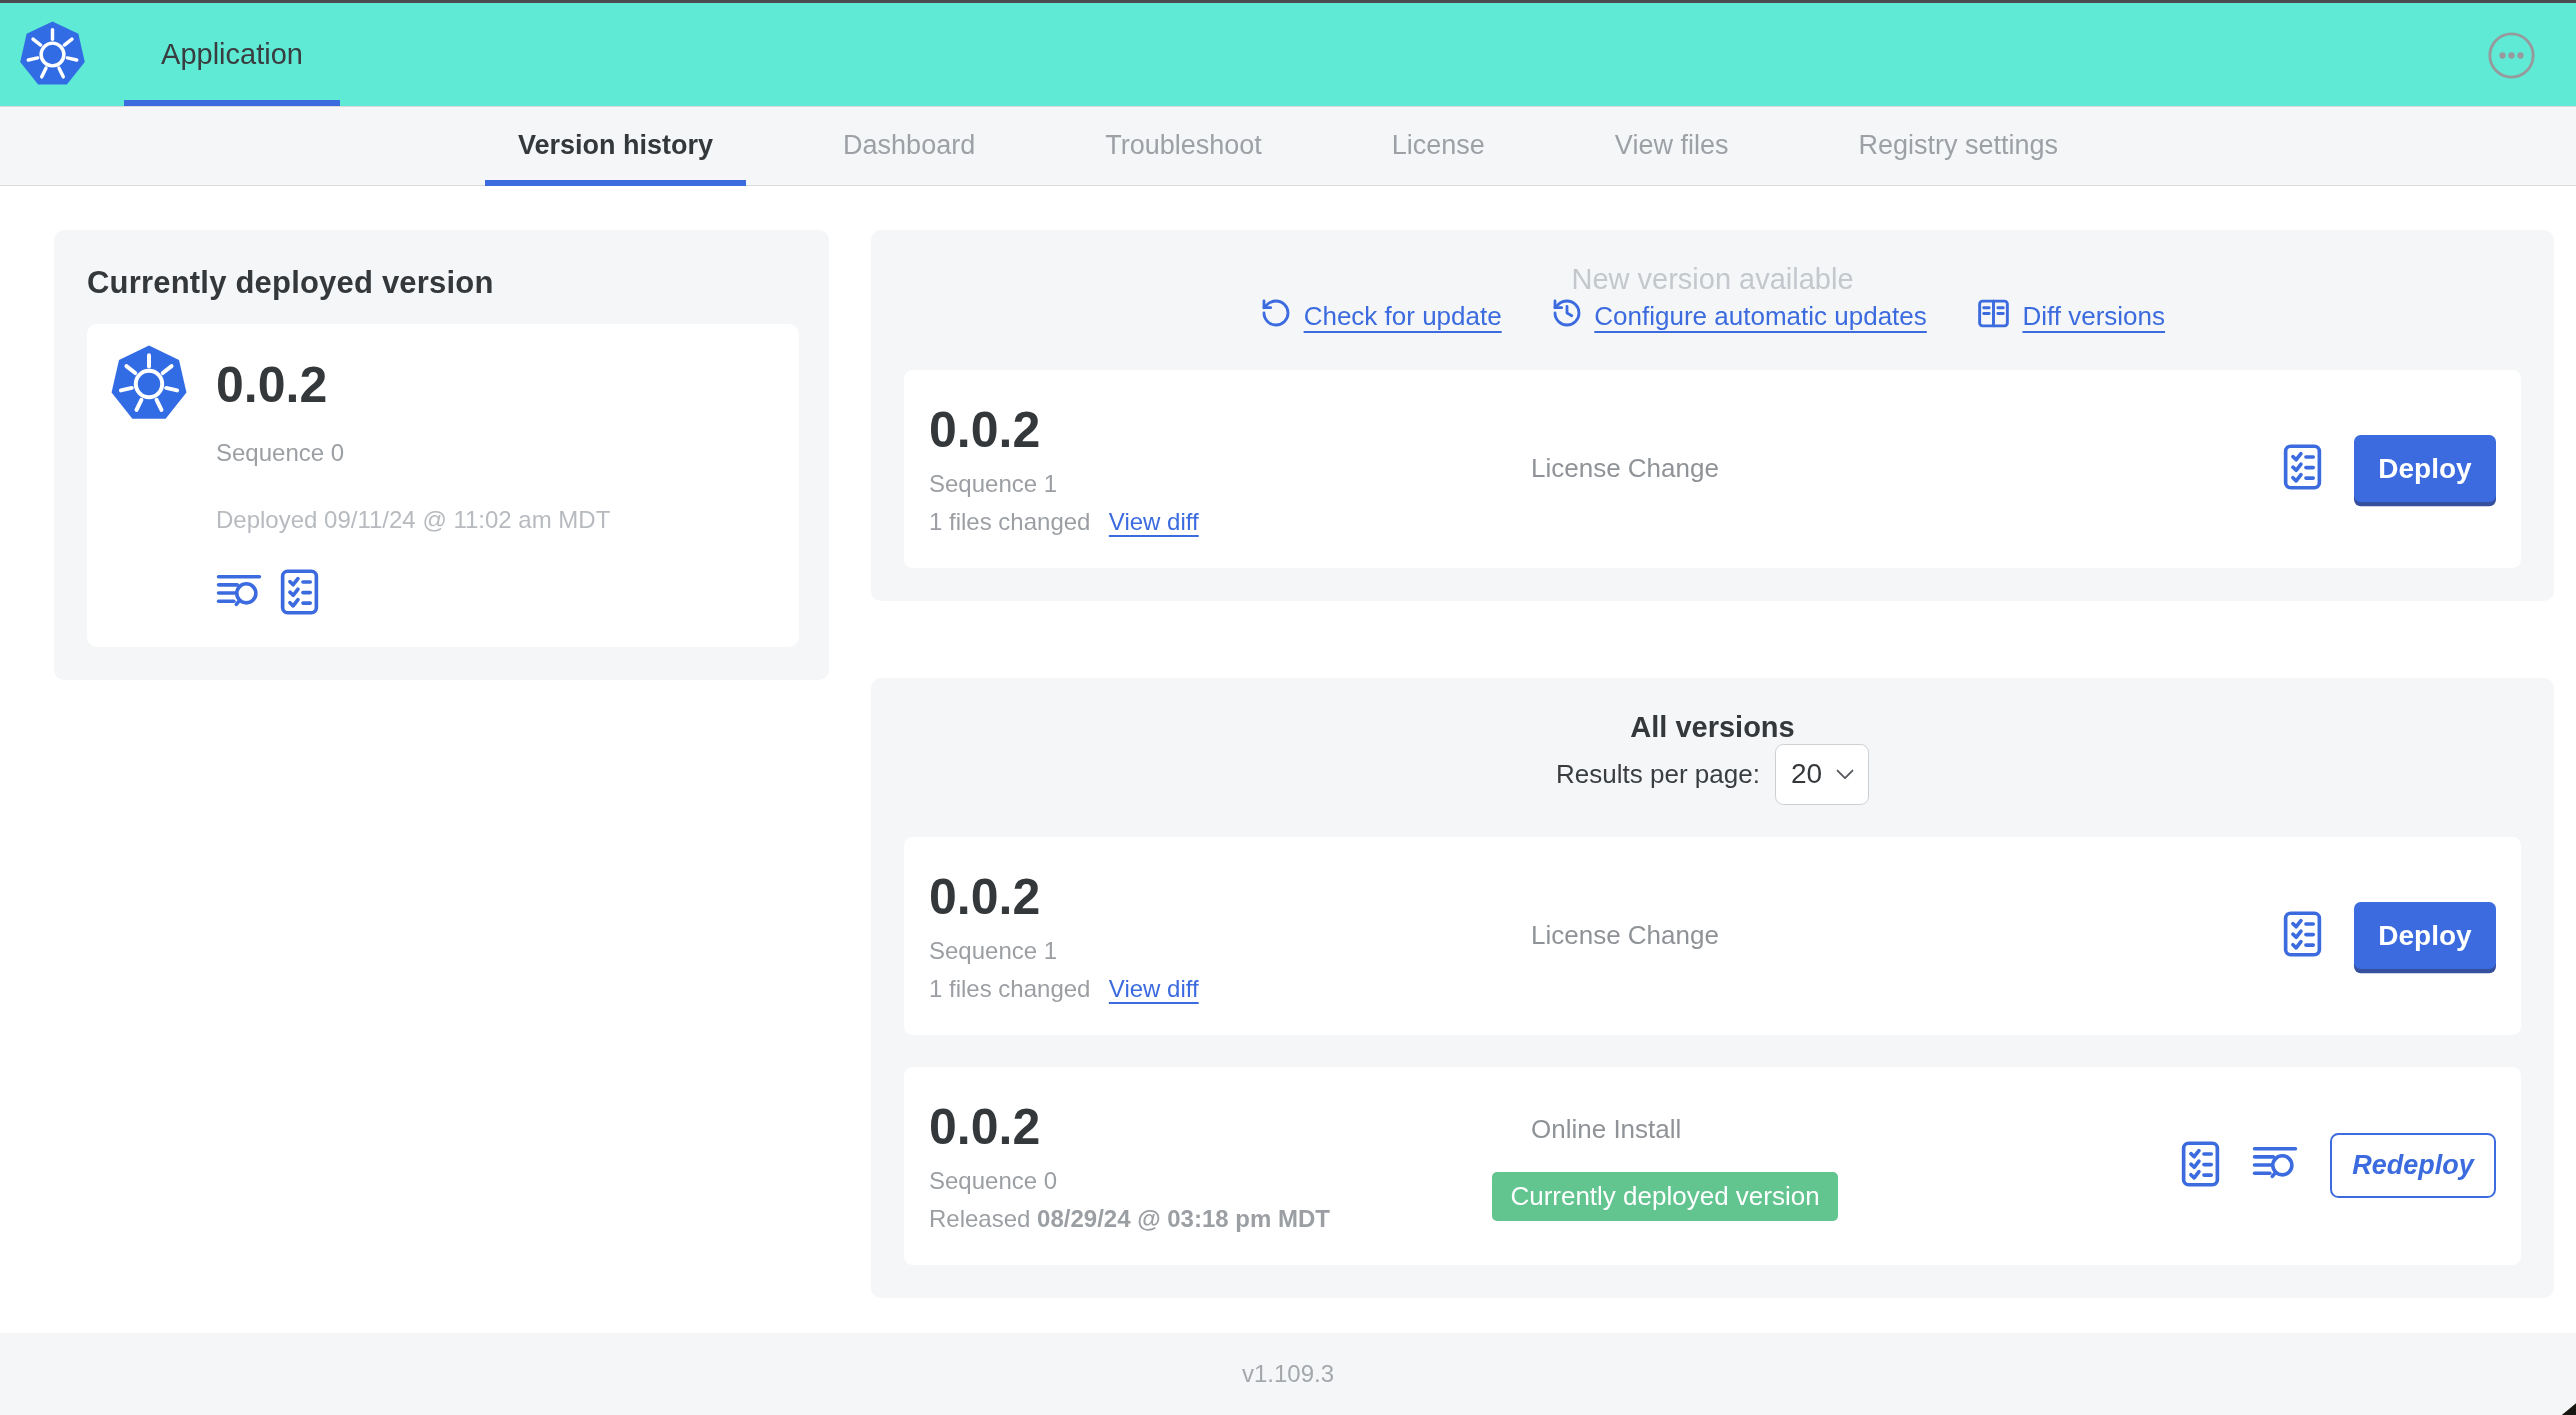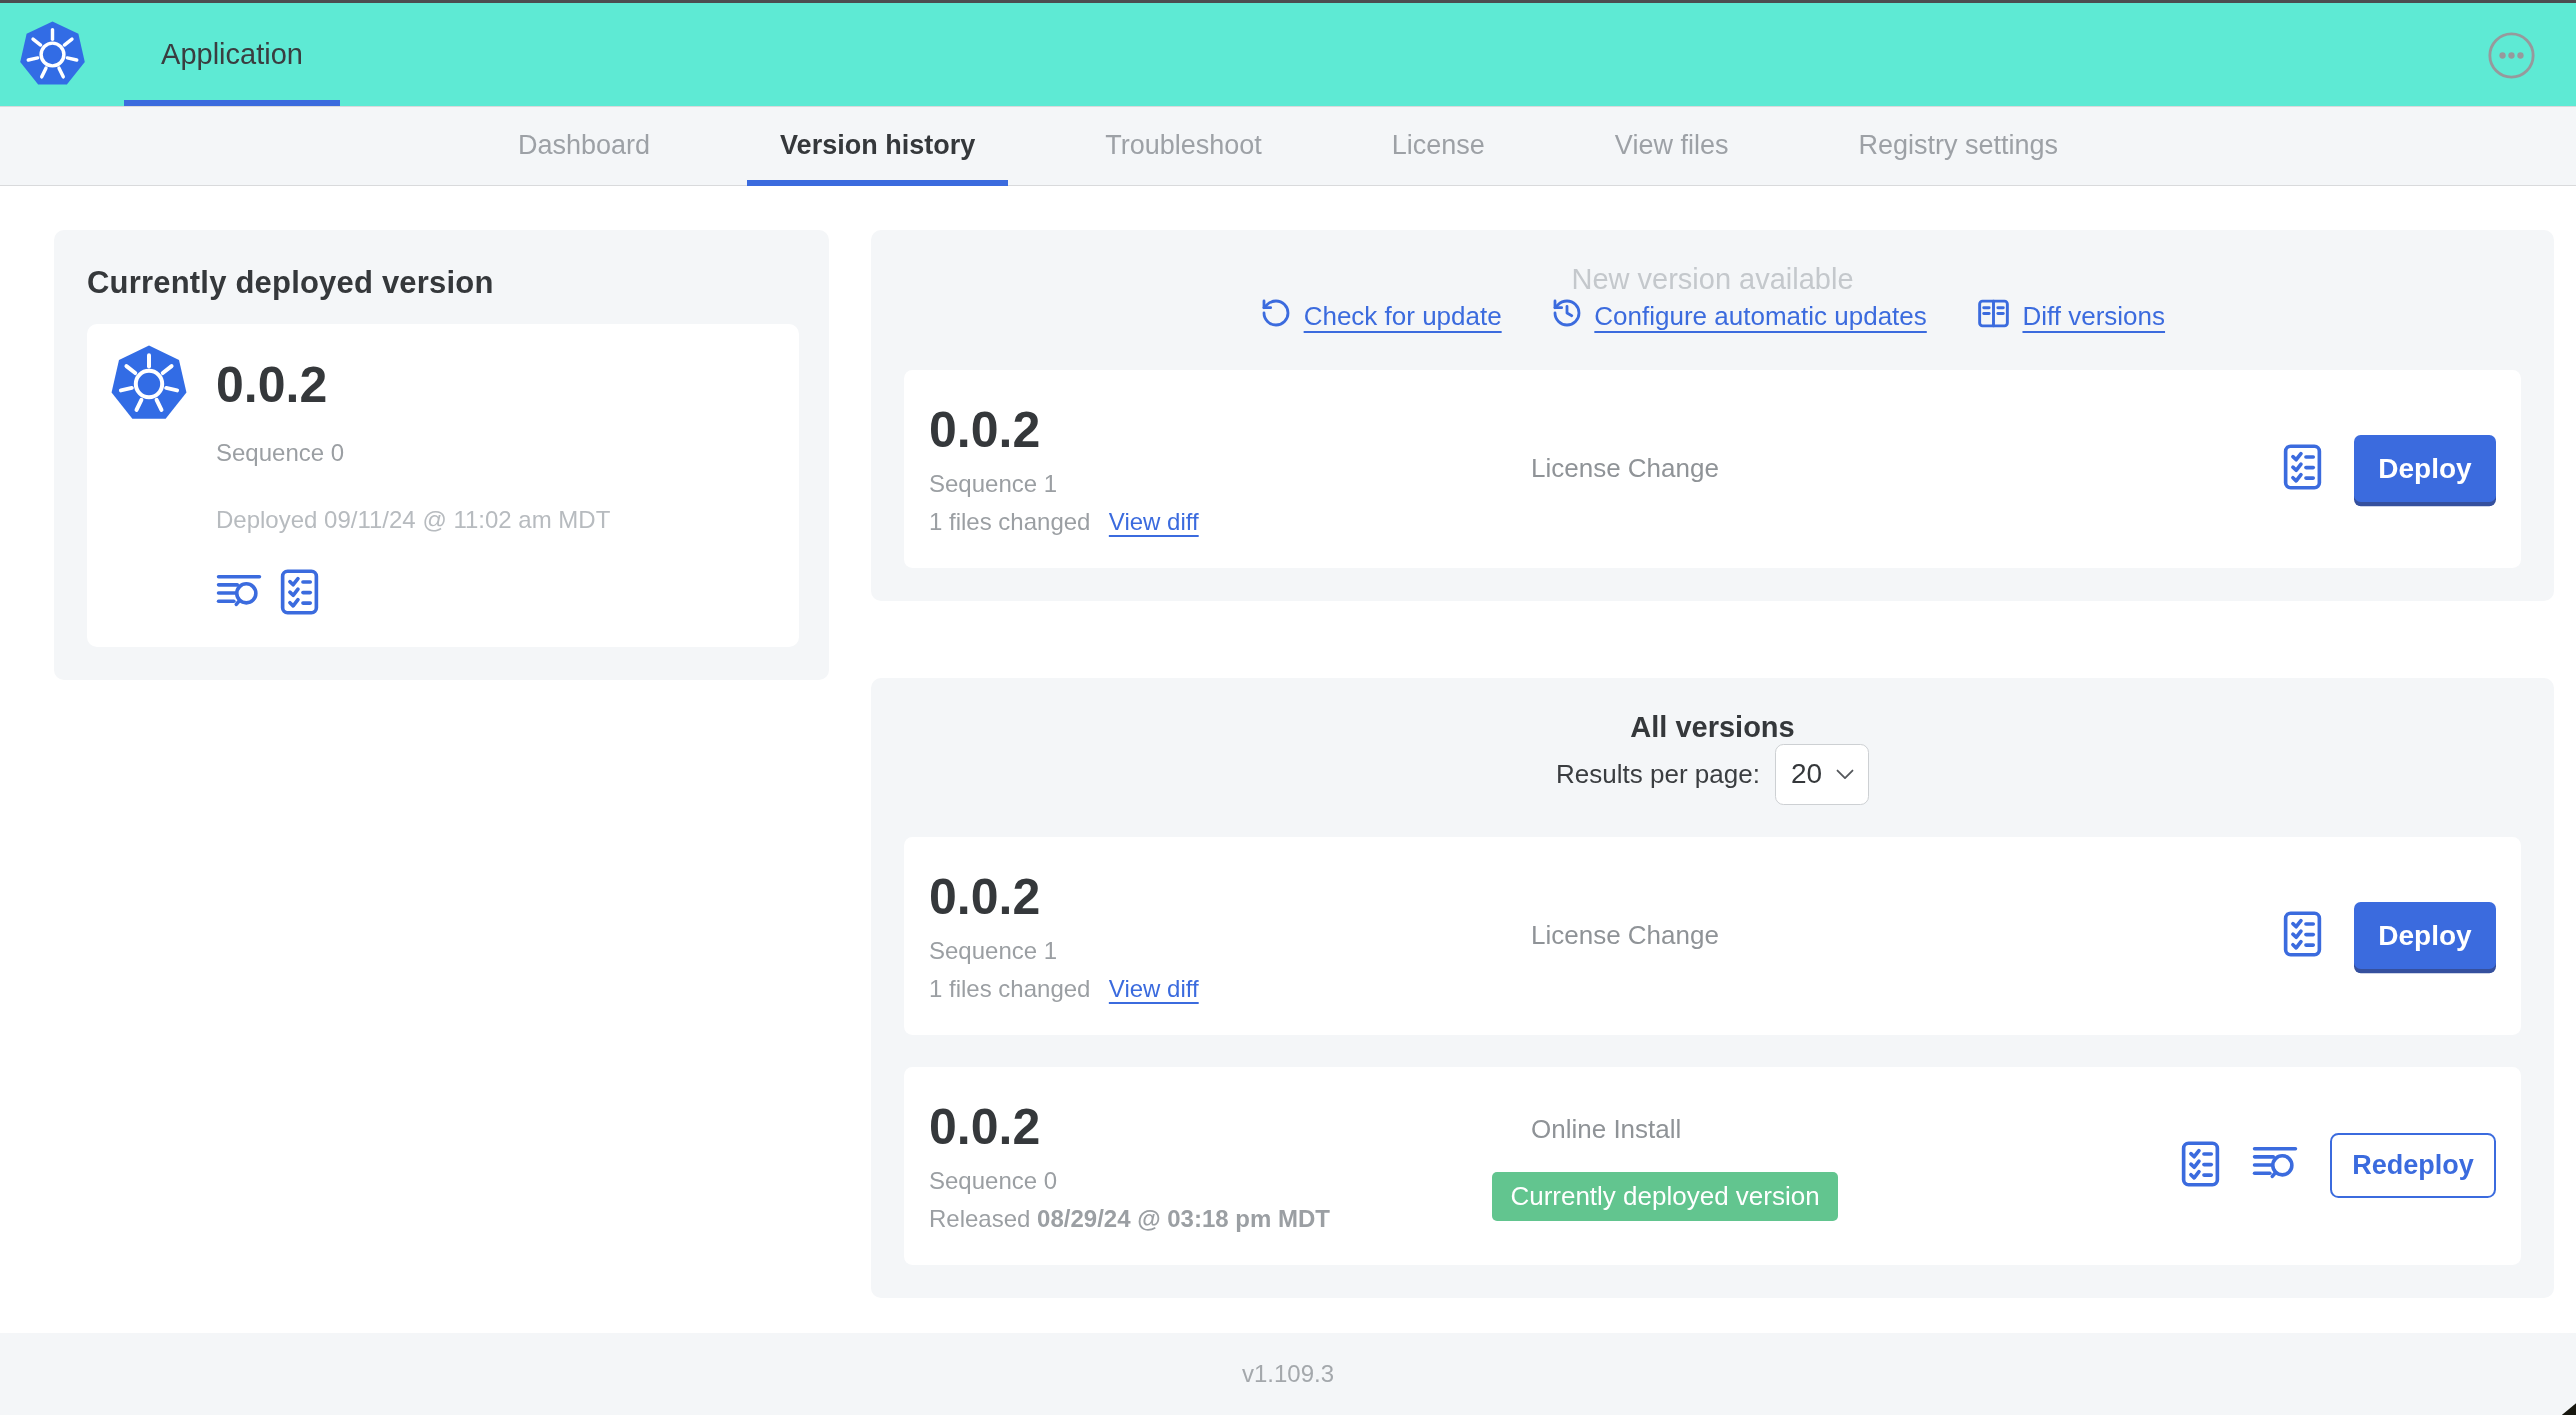--- a/index.html
+++ b/index.html
@@ -71,21 +71,21 @@
   .vmid { flex:1; }
   .vtype { font-size:26px; font-weight:500; color:#8f9397;margin-left:39px; }
   .vmid-b { align-self:flex-start; margin-top:27px; }
   .badge { display:inline-block; margin-top:27px; background:#62c58f; color:#fff; font-size:26px;
            padding:9.2px 18.4px; border-radius:5px; }
   .vright { margin-left:auto; display:flex; align-items:center; gap:32px; }
   .btn-primary { width:142px; height:67px; background:#3b6bde; color:#fff; font-family:inherit;
                  font-size:28px; font-weight:700; border:none; border-radius:6.7px;
                  box-shadow:0 4.2px 0 #35509e; cursor:pointer; }
   .btn-secondary { width:166px; height:65px; background:#fff; color:#3b6bde; font-family:inherit;
-                   font-size:27px; font-weight:700; border:2.5px solid #3b6bde; border-radius:8.4px; cursor:pointer; }
+                   font-size:27px; font-weight:700; border:2.5px solid #3b6bde; border-radius:8.4px; cursor:pointer;font-style:italic; }
 
   
   .rpp { display:flex; align-items:center; gap:15px; }
   .rpp-label { font-size:26px; color:#3a3d40; }
   .select-box { width:94px; height:61px; background:#fff; border:1.7px solid #cdd0d3; border-radius:8.4px;
                 display:flex; align-items:center; justify-content:space-between; padding:0 13.4px 0 15px;
                 font-size:28px; color:#35383b; cursor:pointer; }
   .select-box svg { flex:none; }
 
   
@@ -125,22 +125,22 @@
       <svg viewBox="0 0 24 24">
         <circle cx="12" cy="12" r="10.6" fill="none" stroke="currentColor" stroke-width="1.4"></circle>
         <circle cx="7.6" cy="12" r="1.55" fill="currentColor"></circle>
         <circle cx="12" cy="12" r="1.55" fill="currentColor"></circle>
         <circle cx="16.4" cy="12" r="1.55" fill="currentColor"></circle>
       </svg>
     </button>
   </header>
 
   <nav class="subnav">
+    <div class="tab active">Version history</div>
     <div class="tab">Dashboard</div>
-    <div class="tab active">Version history</div>
     <div class="tab">Troubleshoot</div>
     <div class="tab">License</div>
     <div class="tab">View files</div>
     <div class="tab">Registry settings</div>
   </nav>
 
   <main>
 
     <aside class="panel current-panel">
       <h2 class="current-title">Currently deployed version</h2>

